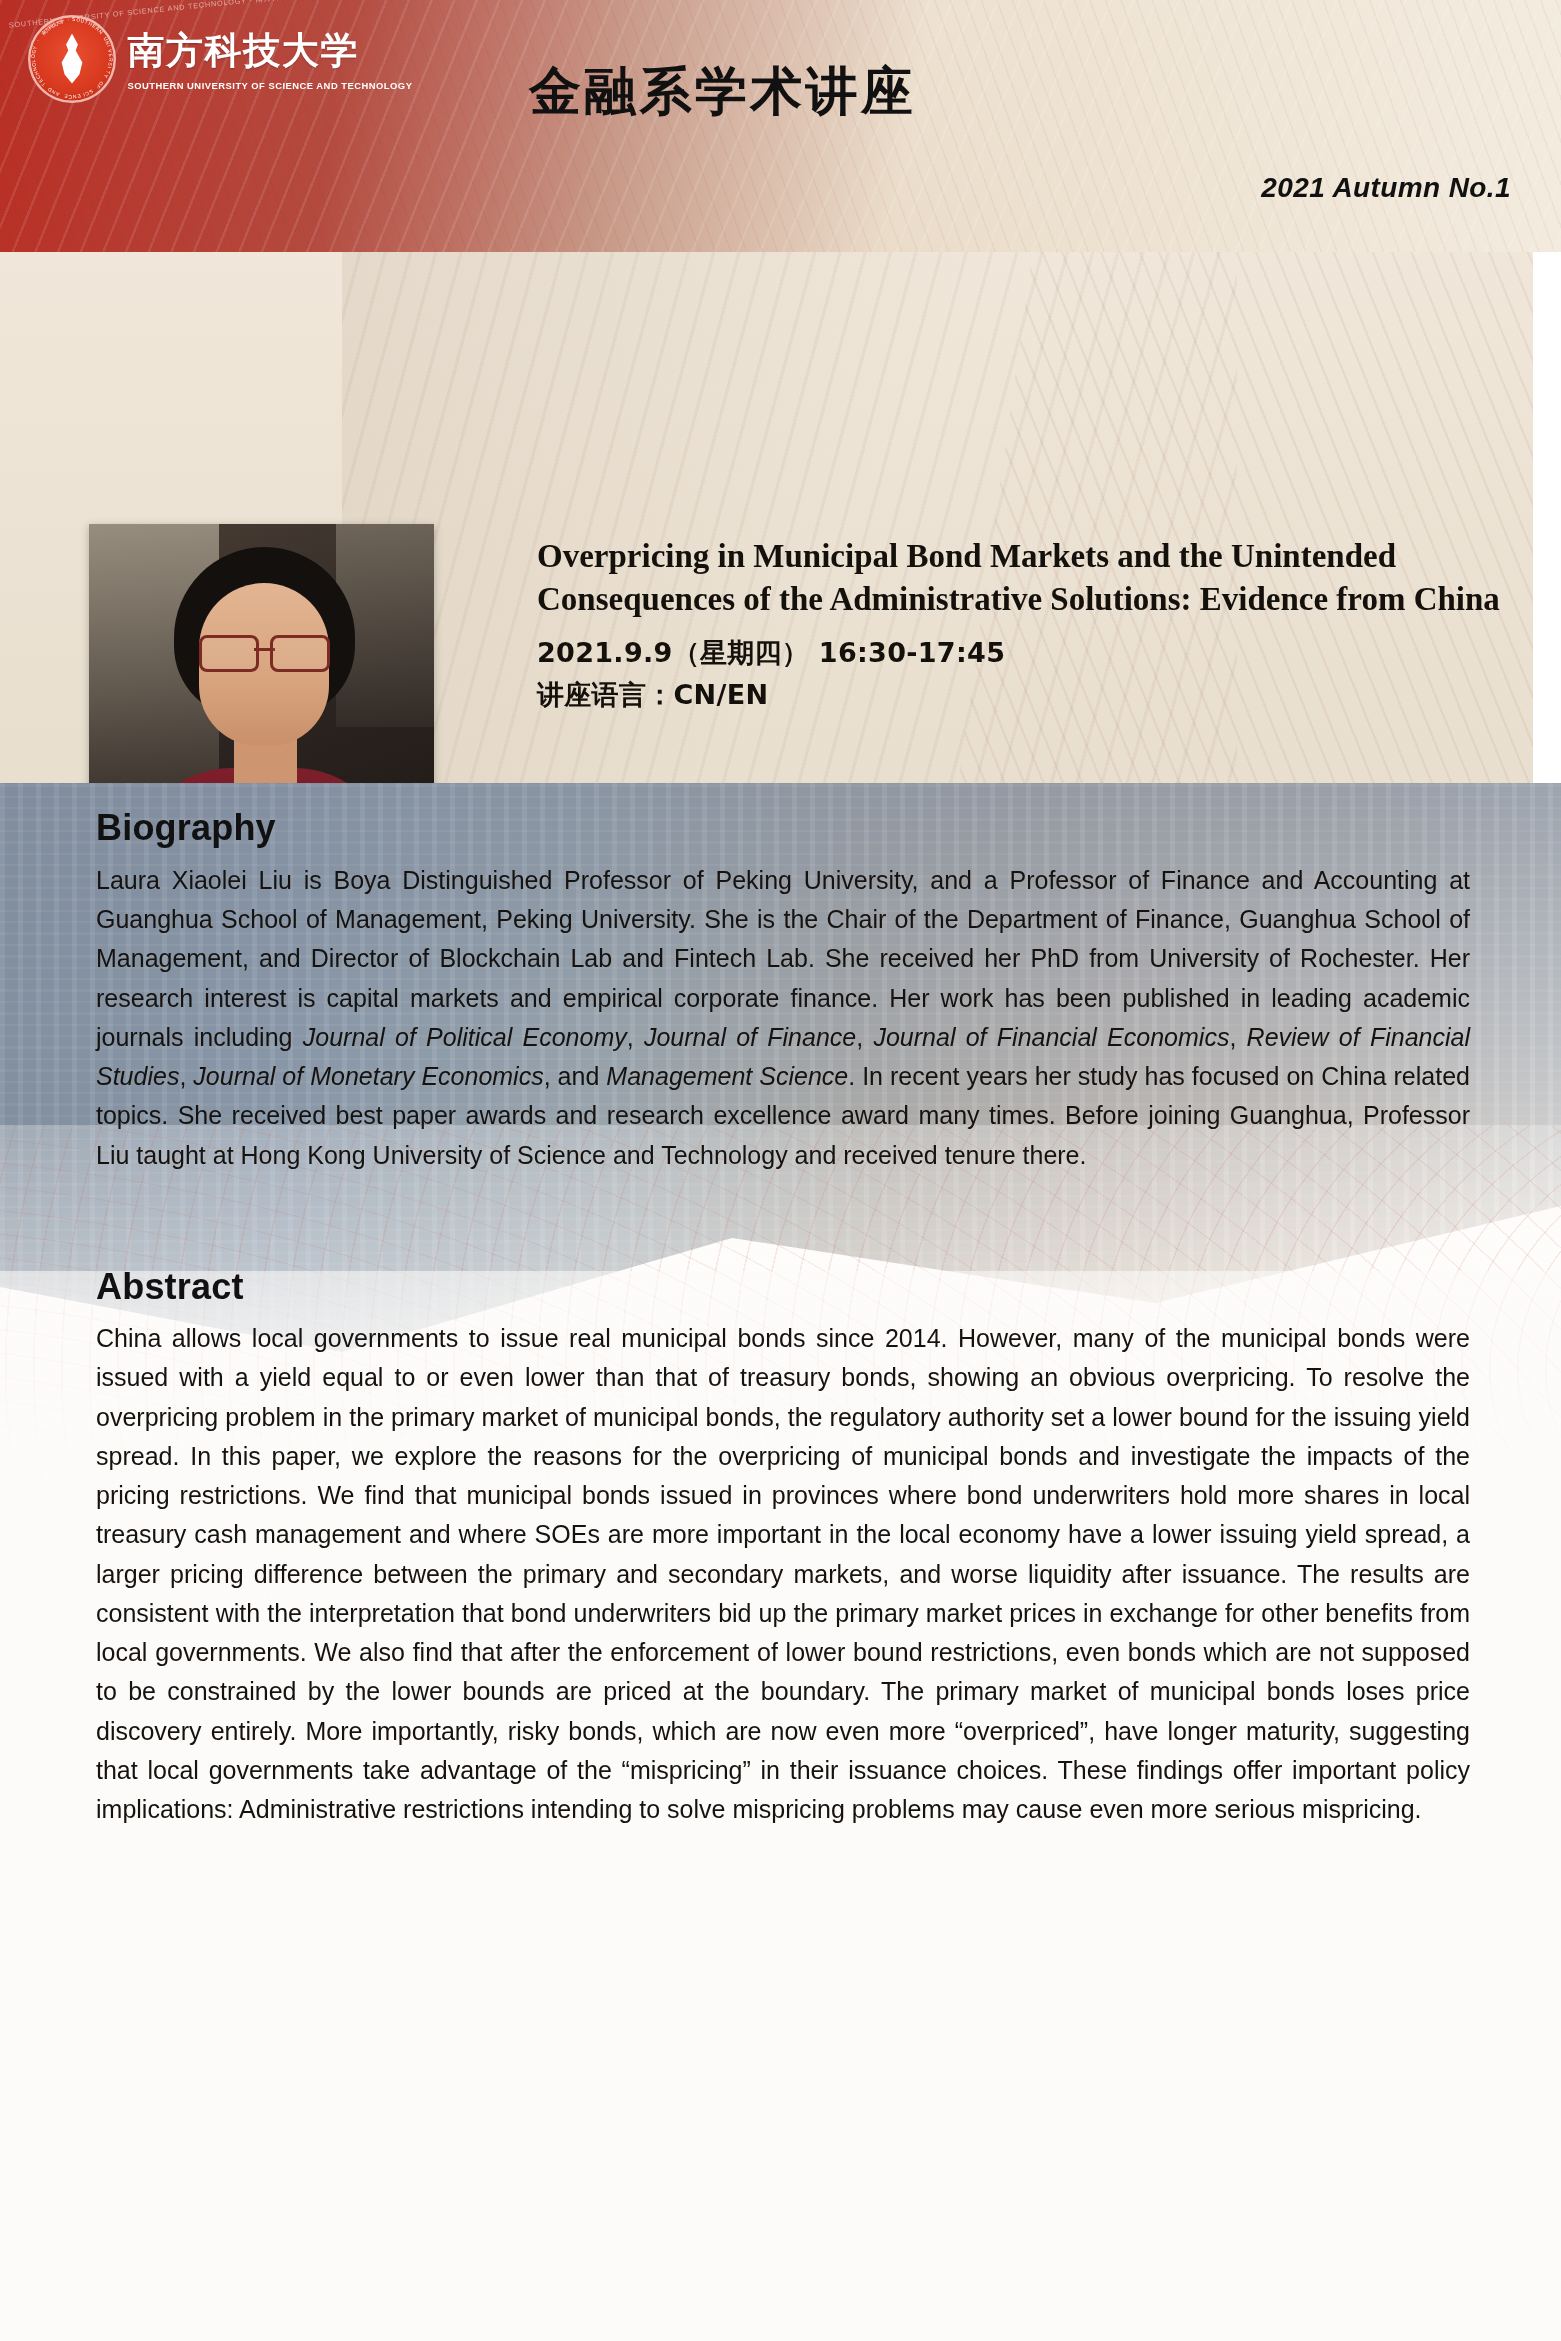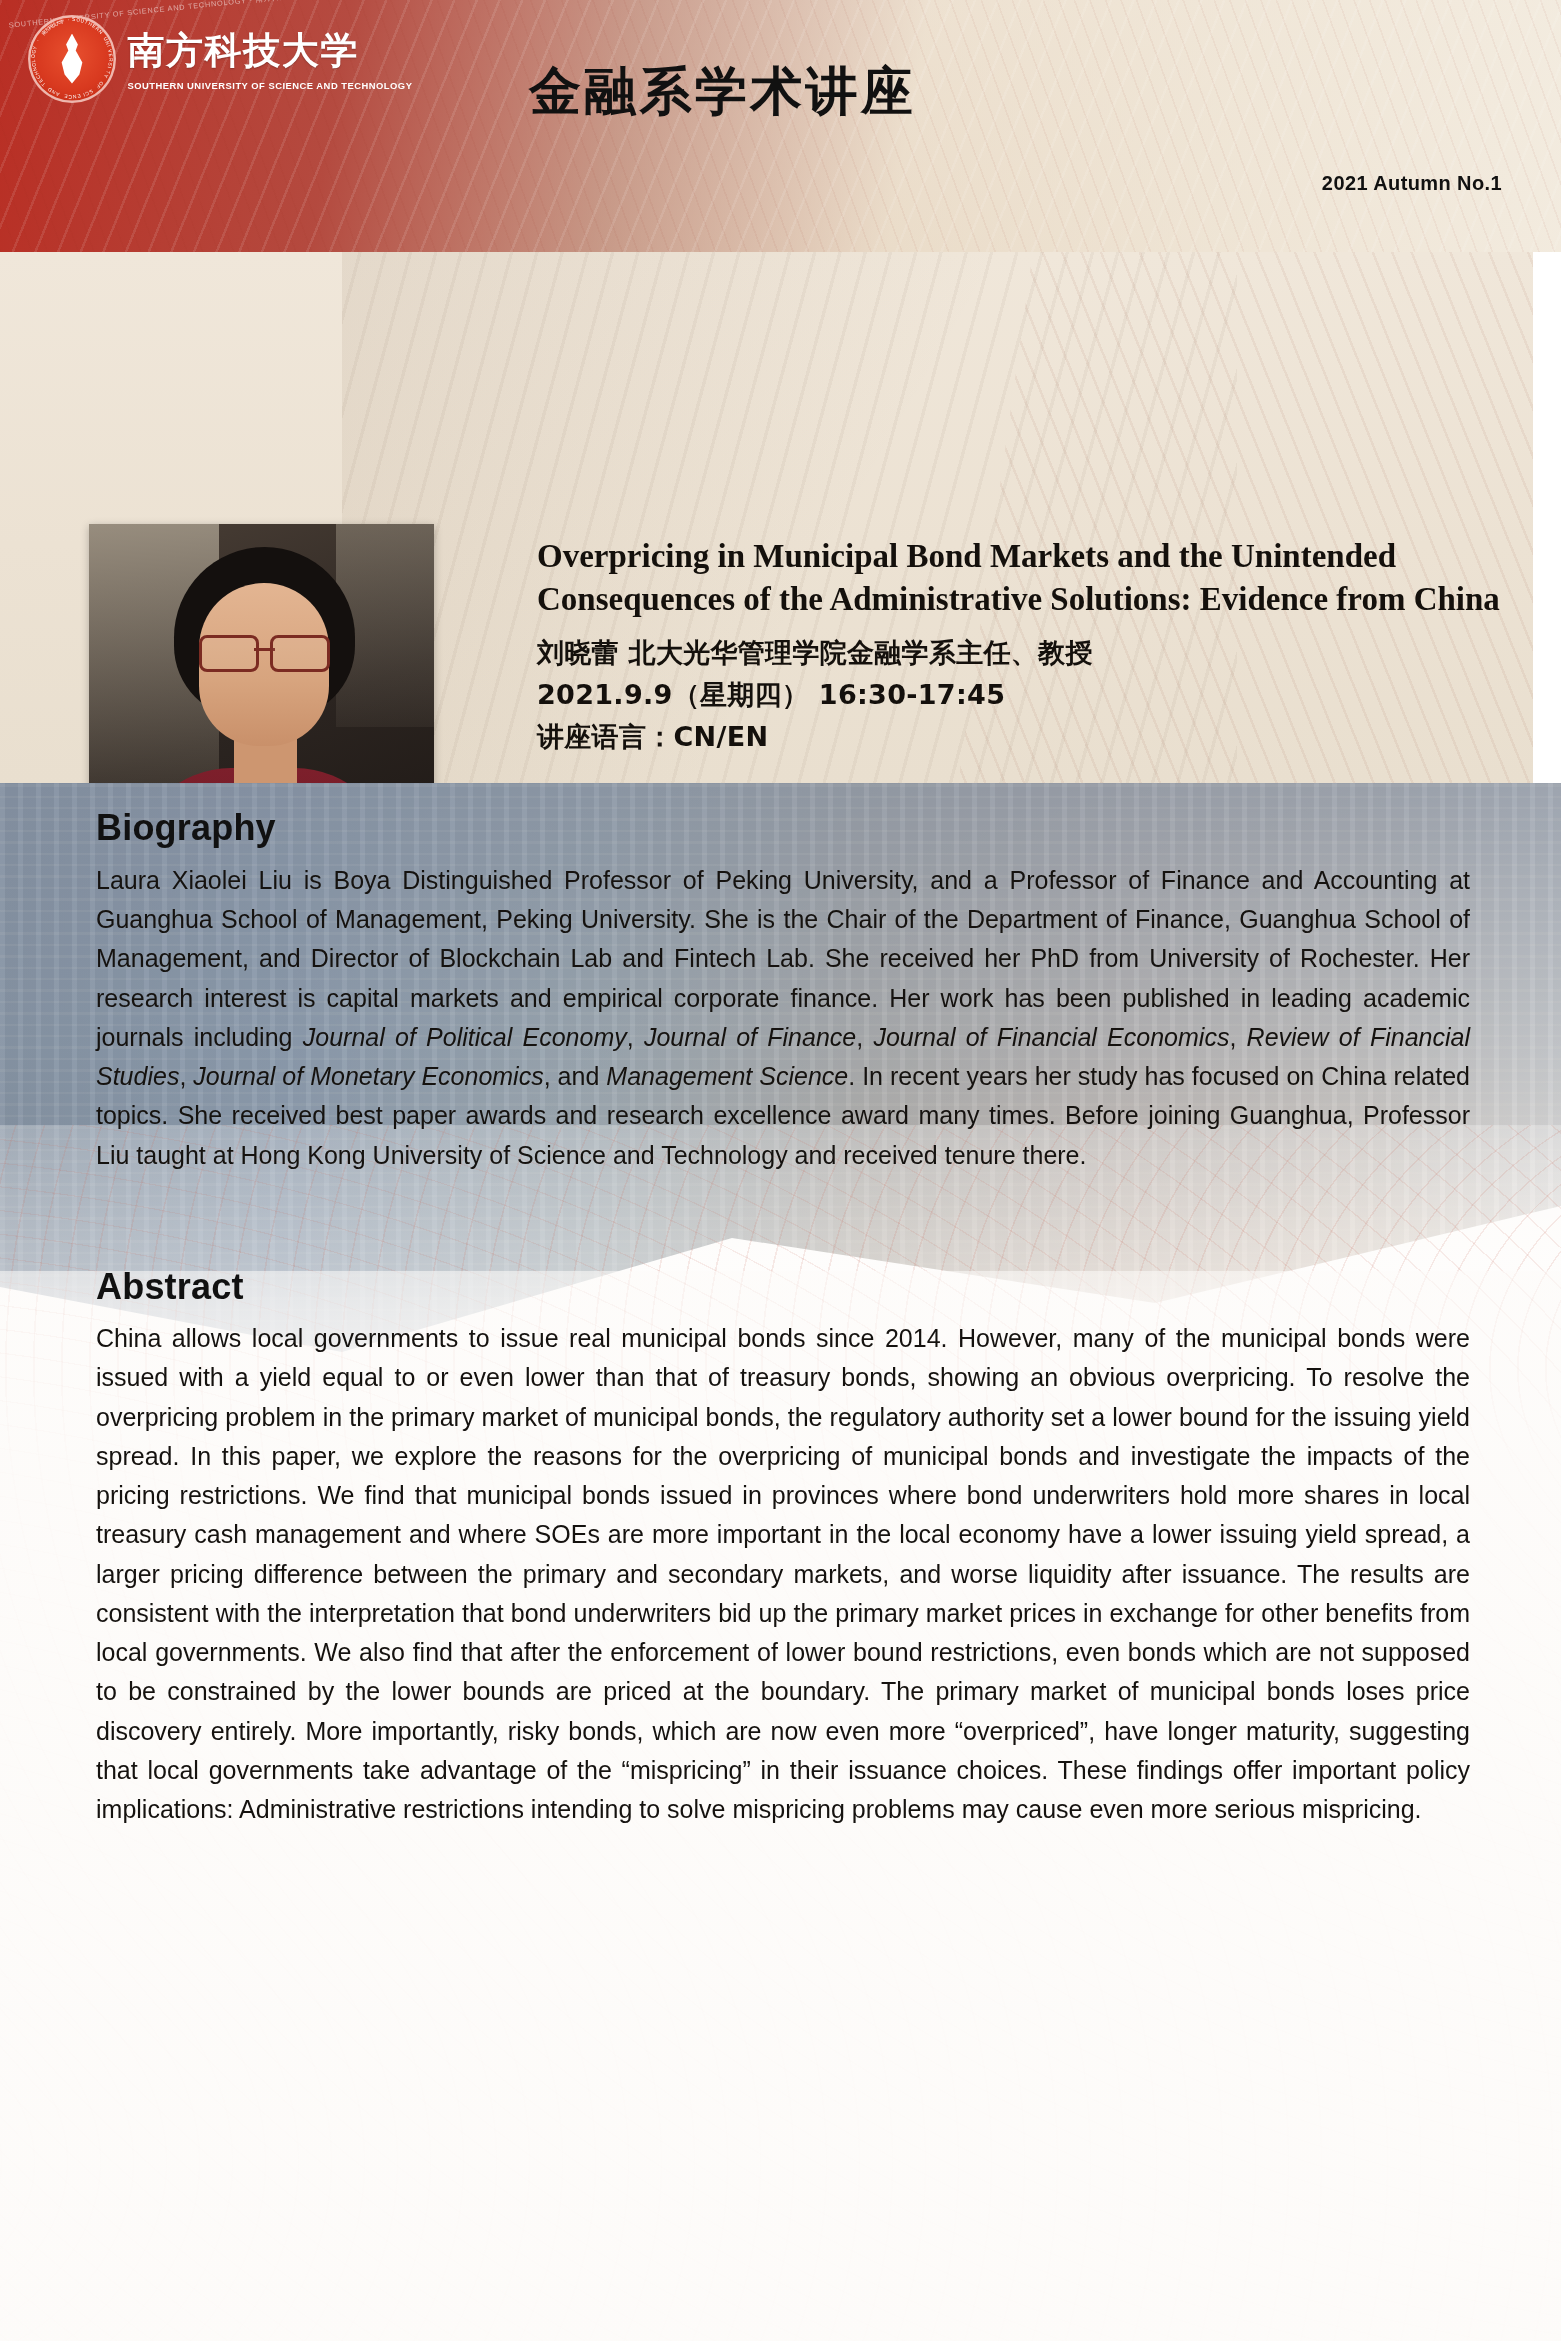--- a/index.html
+++ b/index.html
@@ -119,27 +119,28 @@
     top: 57px;
     font-family: "DejaVu Sans", sans-serif;
     font-size: 52px;
     font-weight: 700;
     color: #111111;
     letter-spacing: 3.3px;
     z-index: 3;
   }
   .header-sub {
     position: absolute;
-    right: 59px;
+    right: 50px;
     top: 172px;
-    font-size: 20px;
+    font-size: 28px;
     font-weight: 700;
     color: #111111;
     letter-spacing: 0.4px;
     z-index: 3;
+    font-style: italic;
   }
 
   
   .info-band {
     position: relative;
     width: 1533px;
     height: 531px;
     background: linear-gradient(180deg, #f0e7da 0%, #ece2d3 55%, #e9dfcf 100%);
     overflow: hidden;
   }
@@ -417,21 +418,20 @@
       <div class="face"></div>
       <div class="glasses">
         <div class="lens l"></div>
         <div class="bridge"></div>
         <div class="lens r"></div>
       </div>
     </div>
 
     <div class="info-text">
       <div class="talk-title">Overpricing in Municipal Bond Markets and the Unintended Consequences of the Administrative Solutions: Evidence from China</div>
-      <div class="info-line">刘晓蕾 北大光华管理学院金融学系主任、教授</div>
       <div class="info-line">2021.9.9（星期四） 16:30-17:45</div>
       <div class="info-line">讲座语言：CN/EN</div>
     </div>
   </div>
 
   <div class="body-area">
     <div class="body-bg-city"></div>
     <div class="body-bg-leaf"></div>
     <div class="body-veil"></div>
 

